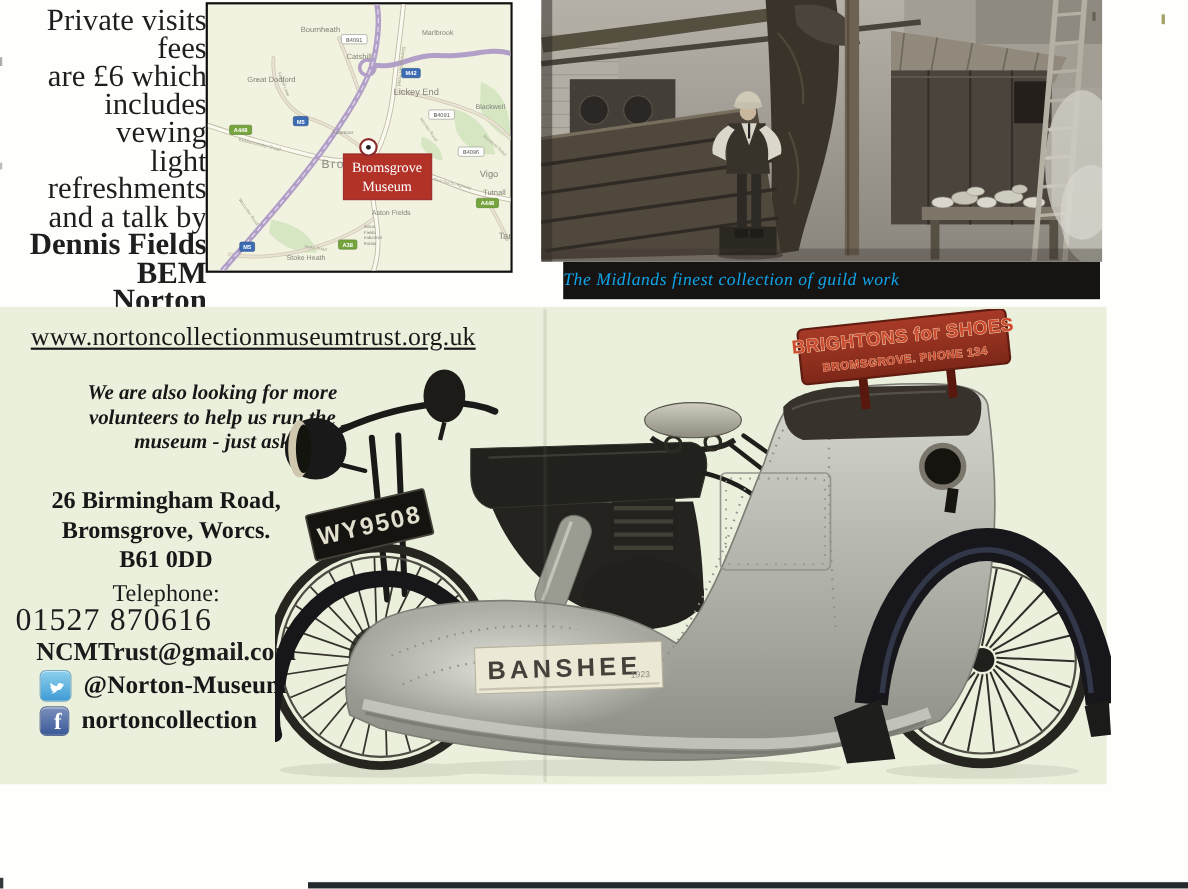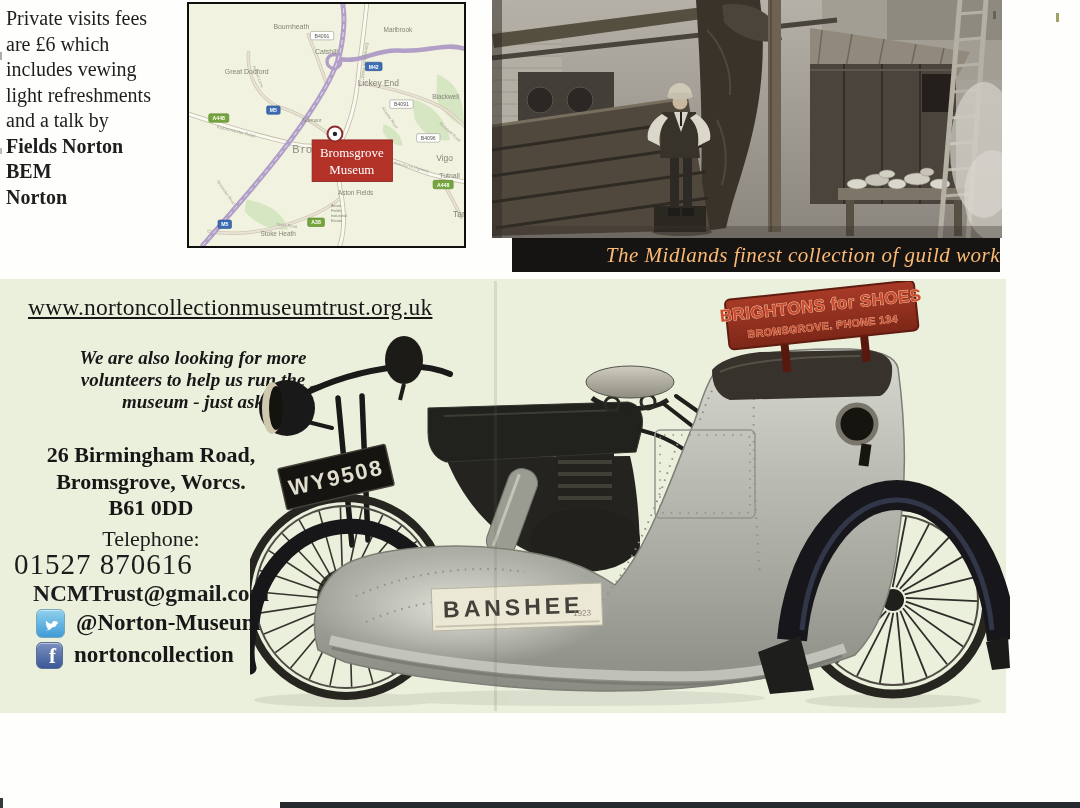--- a/index.html
+++ b/index.html
@@ -1,39 +1,39 @@
 <!DOCTYPE html>
 <html><head>
 <meta charset="utf-8">
 <style>
   html,body{margin:0;padding:0;background:#ffffff;}
   .page{position:relative;width:1080px;height:808px;background:#fefefc;overflow:hidden;
         font-family:"Liberation Serif","DejaVu Serif",serif;color:#1c1c1c;}
 
   
-  .fees{position:absolute;left:6px;top:6px;width:182px;text-align:left;
-        font-size:20px;line-height:25.5px;color:#1e1e1e;}
+  .fees{position:absolute;left:6px;top:6px;width:182px;text-align:right;
+        font-size:28px;line-height:25.5px;color:#1e1e1e;}
   .fees span{display:block;}
   .fees .b{font-weight:bold;}
 
   
   .map-frame{position:absolute;left:187px;top:2px;width:279px;height:246px;
              border:2px solid #0f0f0f;box-sizing:border-box;background:#f1f2df;}
   .map-frame svg{display:block;}
   text.place{fill:#84847a;font-family:"Liberation Sans","DejaVu Sans",sans-serif;}
   text.town{fill:#8f8f85;letter-spacing:1.5px;}
   text.roadname{fill:#a09f90;font-family:"Liberation Sans","DejaVu Sans",sans-serif;}
   text.badge-b{fill:#55554e;font-family:"Liberation Sans",sans-serif;}
   text.badge-m,text.badge-a{fill:#ffffff;font-weight:bold;font-family:"Liberation Sans",sans-serif;}
 
   
   .guild{position:absolute;left:492px;top:0;width:510px;height:238px;}
   .caption{position:absolute;left:512px;top:238px;width:488px;height:34px;background:#151413;
-           color:#fdba74;display:flex;align-items:center;justify-content:flex-end;
-           font-style:italic;font-size:21px;letter-spacing:.5px;}
+           color:#0ea5e9;display:flex;align-items:center;justify-content:flex-start;
+           font-style:italic;font-size:16px;letter-spacing:.5px;}
 
   
   .back{position:absolute;left:0;top:279px;width:1006px;height:434px;background:#ebf0dd;}
   .back .web{position:absolute;left:28px;top:15px;font-size:23.5px;letter-spacing:.2px;color:#171717;white-space:nowrap;text-decoration:underline;}
   .back .vol{position:absolute;left:56px;top:68px;width:274px;text-align:center;
              font-size:19px;line-height:22px;font-weight:bold;font-style:italic;color:#171717;}
   .back .vol span{display:block;}
   .back .addr{position:absolute;left:14px;top:163px;width:274px;text-align:center;
               font-size:22px;line-height:26.5px;color:#171717;}
   .back .addr span{display:block;font-weight:bold;}
@@ -68,21 +68,21 @@
 <body>
 
 <div class="page">
 
   <section class="fees" id="fees">
       <span>Private visits fees</span>
       <span>are £6 which</span>
       <span>includes vewing</span>
       <span>light refreshments</span>
       <span>and a talk by</span>
-      <span class="b">Fields Norton</span>
+      <span class="b">Dennis Fields</span>
       <span class="b">BEM</span>
       <span class="b">Norton</span>
     </section>
 
   <div class="map-frame">
     <svg width="275" height="242" viewBox="0 0 277 242">
       <rect x="0" y="0" width="277" height="242" fill="#f1f2df"></rect>
 
       <g fill="#d6e6c3">
         <path d="M250,70 C270,78 277,95 277,122 C266,119 255,108 249,94 Z"></path>

